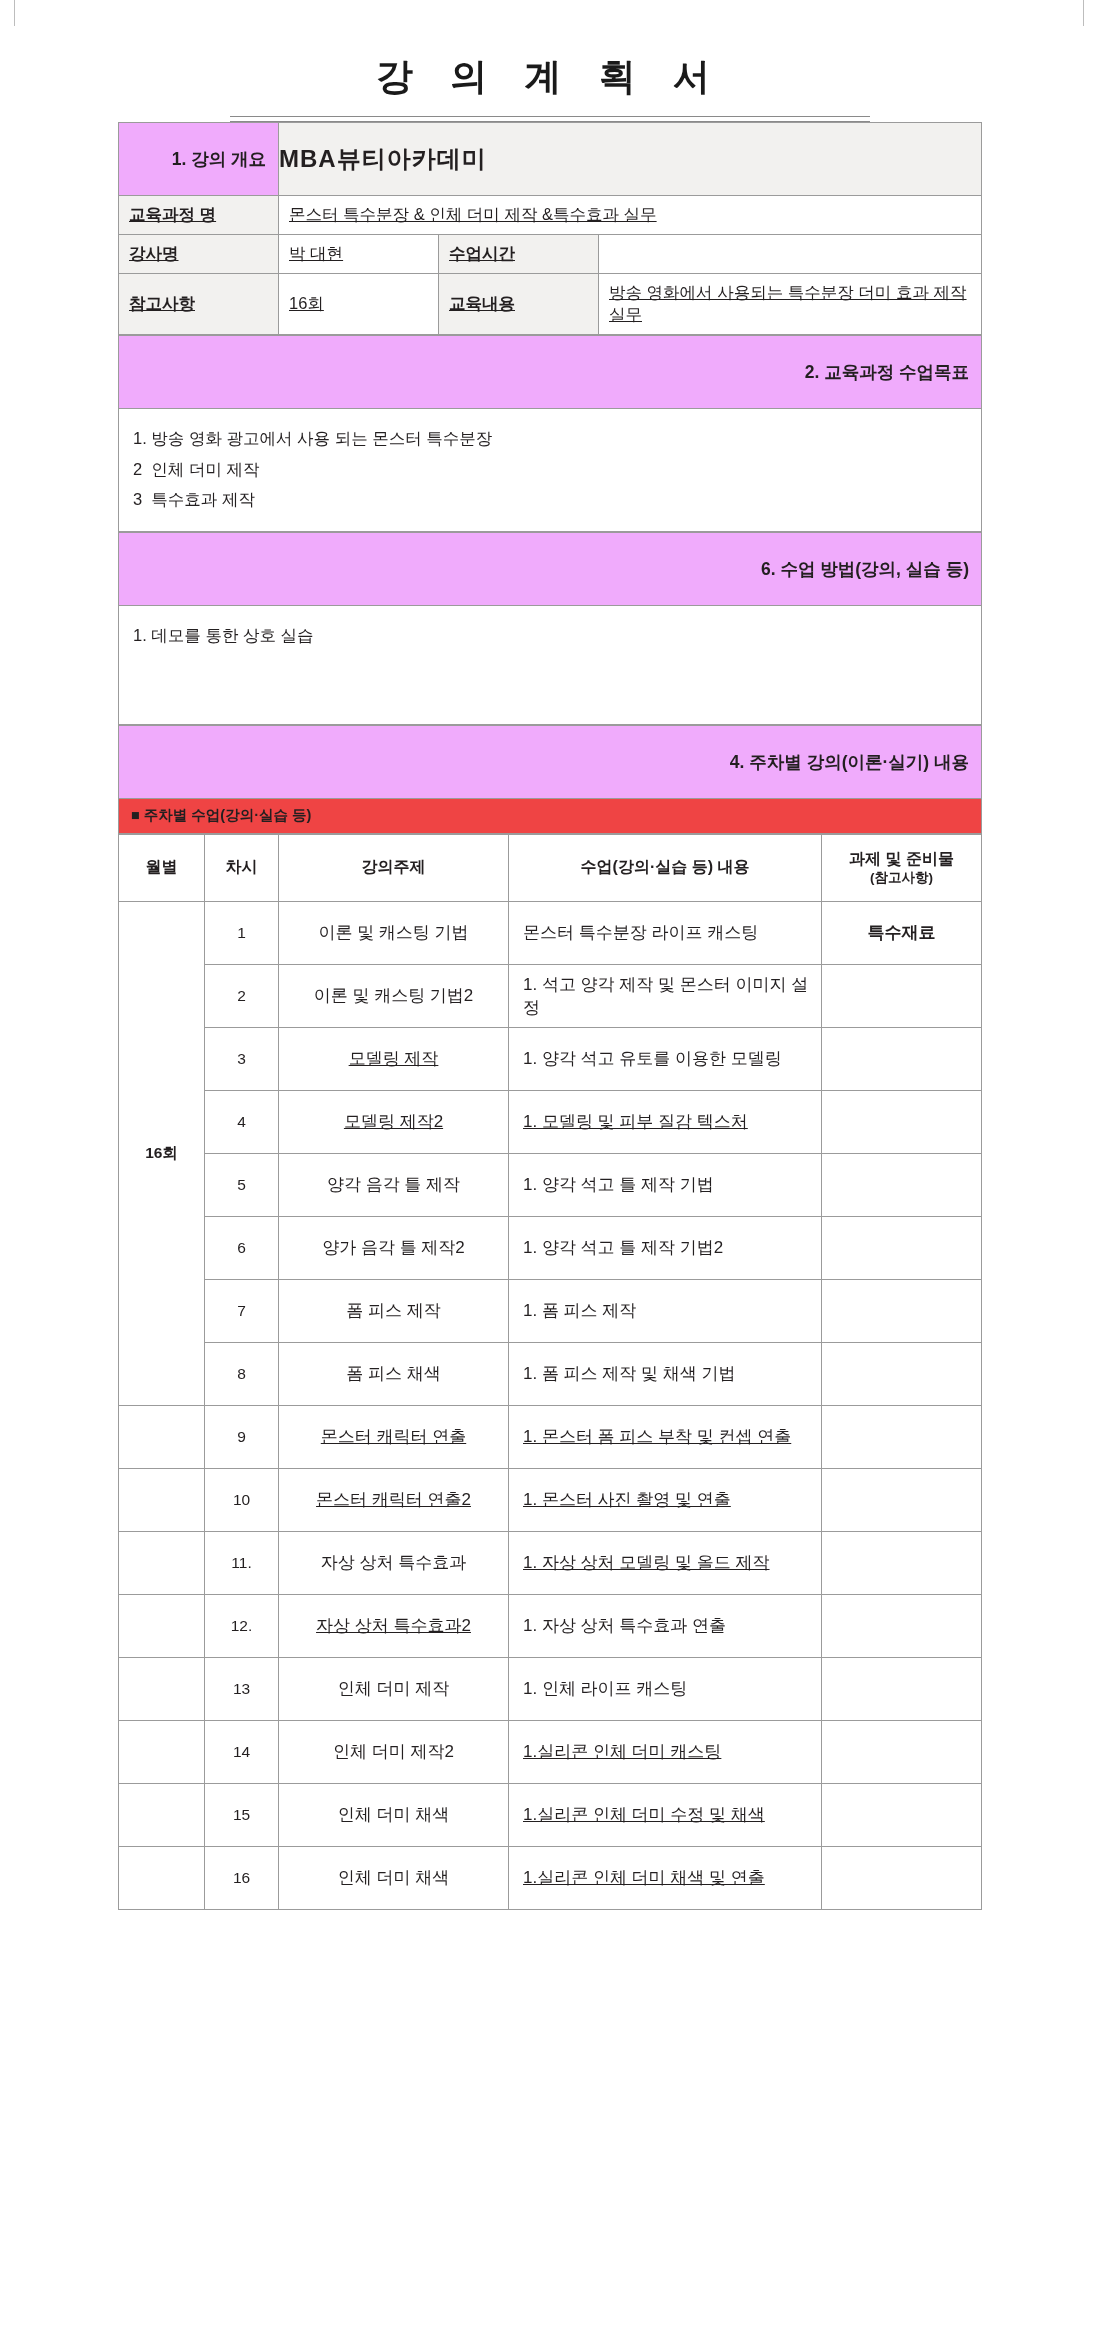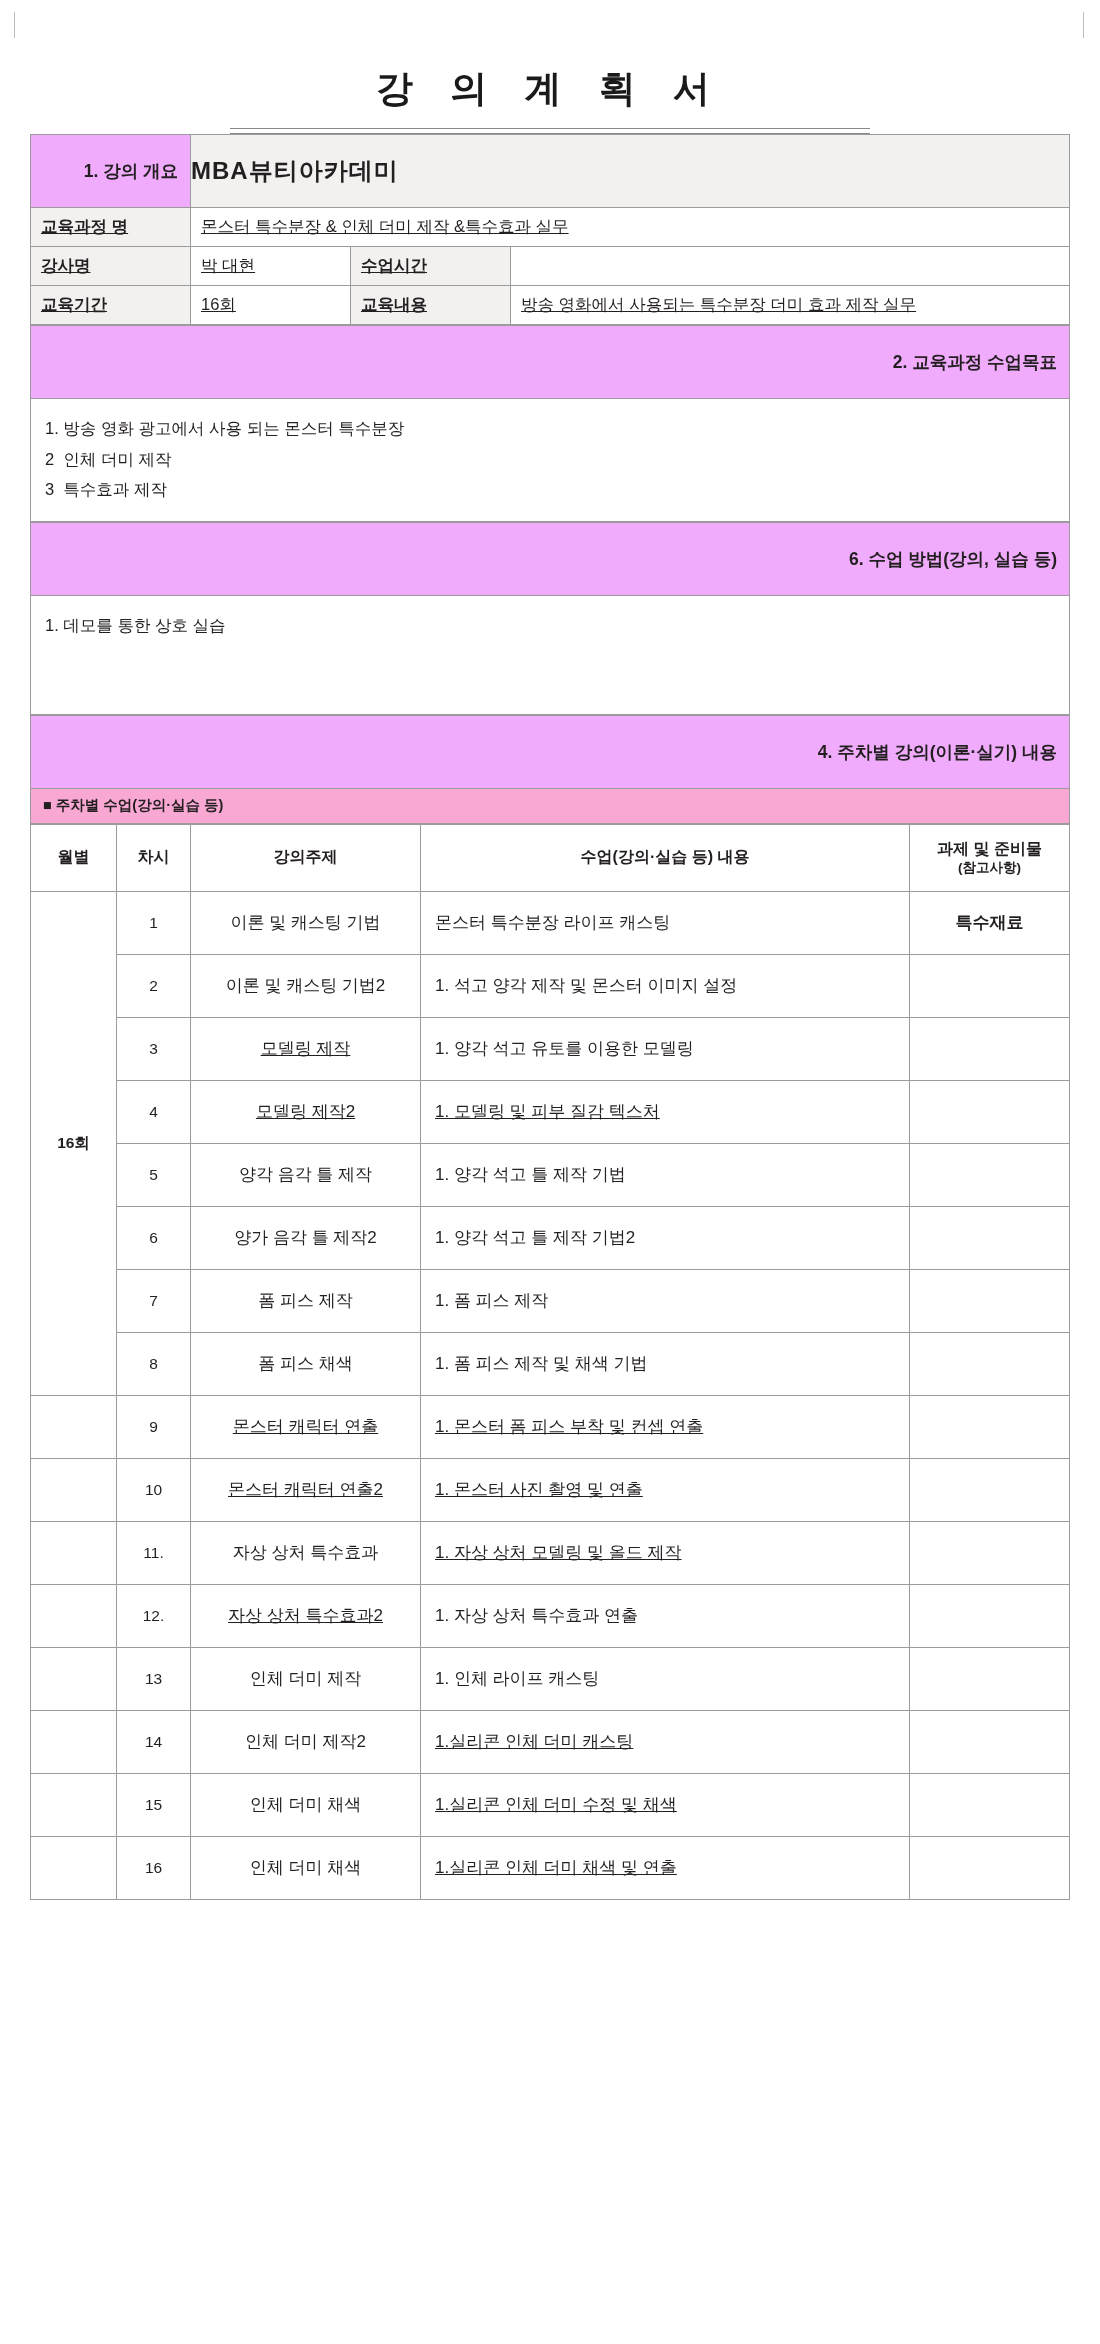--- a/index.html
+++ b/index.html
@@ -26,22 +26,22 @@
     position: absolute;
     top: 0;
     width: 1px;
     height: 26px;
     background: #bdbdbd;
   }
   .edge-mark.left { left: 14px; }
   .edge-mark.right { right: 16px; }
 
   .doc {
-    width: 1040px;
-    margin: 12px auto;
+    width: 864px;
+    margin: 0 auto;
   }
 
   
   .title-wrap {
     padding-top: 52px;
     text-align: center;
   }
   .doc-title {
     font-size: 37px;
     font-weight: bold;
@@ -99,21 +99,21 @@
     padding: 14px 14px 16px 14px;
     line-height: 1.85;
     font-size: 16.5px;
     text-align: left;
   }
   .body-block .ln { display: block; white-space: pre; }
 
   .sub-note {
     font-size: 14.5px;
     padding: 7px 12px 8px 12px;
-    background: #f9a8d4;
+    background: #ef4444;
     font-weight: bold;
   }
 
   
   .sched th {
     background: #ffffff;
     font-weight: bold;
     font-size: 16px;
     padding: 14px 4px;
     text-align: center;
@@ -167,21 +167,21 @@
         <td class="shade cell c b">교육과정 명</td>
         <td class="cell c" colspan="3">몬스터 특수분장 &amp; 인체 더미 제작 &amp;특수효과 실무</td>
       </tr>
       <tr>
         <td class="shade cell c b">강사명</td>
         <td class="cell c">박  대현</td>
         <td class="shade cell c b">수업시간</td>
         <td class="cell c"></td>
       </tr>
       <tr>
-        <td class="shade cell c b">교육기간</td>
+        <td class="shade cell c b">참고사항</td>
         <td class="cell c">16회</td>
         <td class="shade cell c b">교육내용</td>
         <td class="cell c">방송 영화에서 사용되는 특수분장 더미 효과 제작 실무</td>
       </tr>
     </tbody>
       </table>
 
     <table>
       <tbody>
           <tr>

